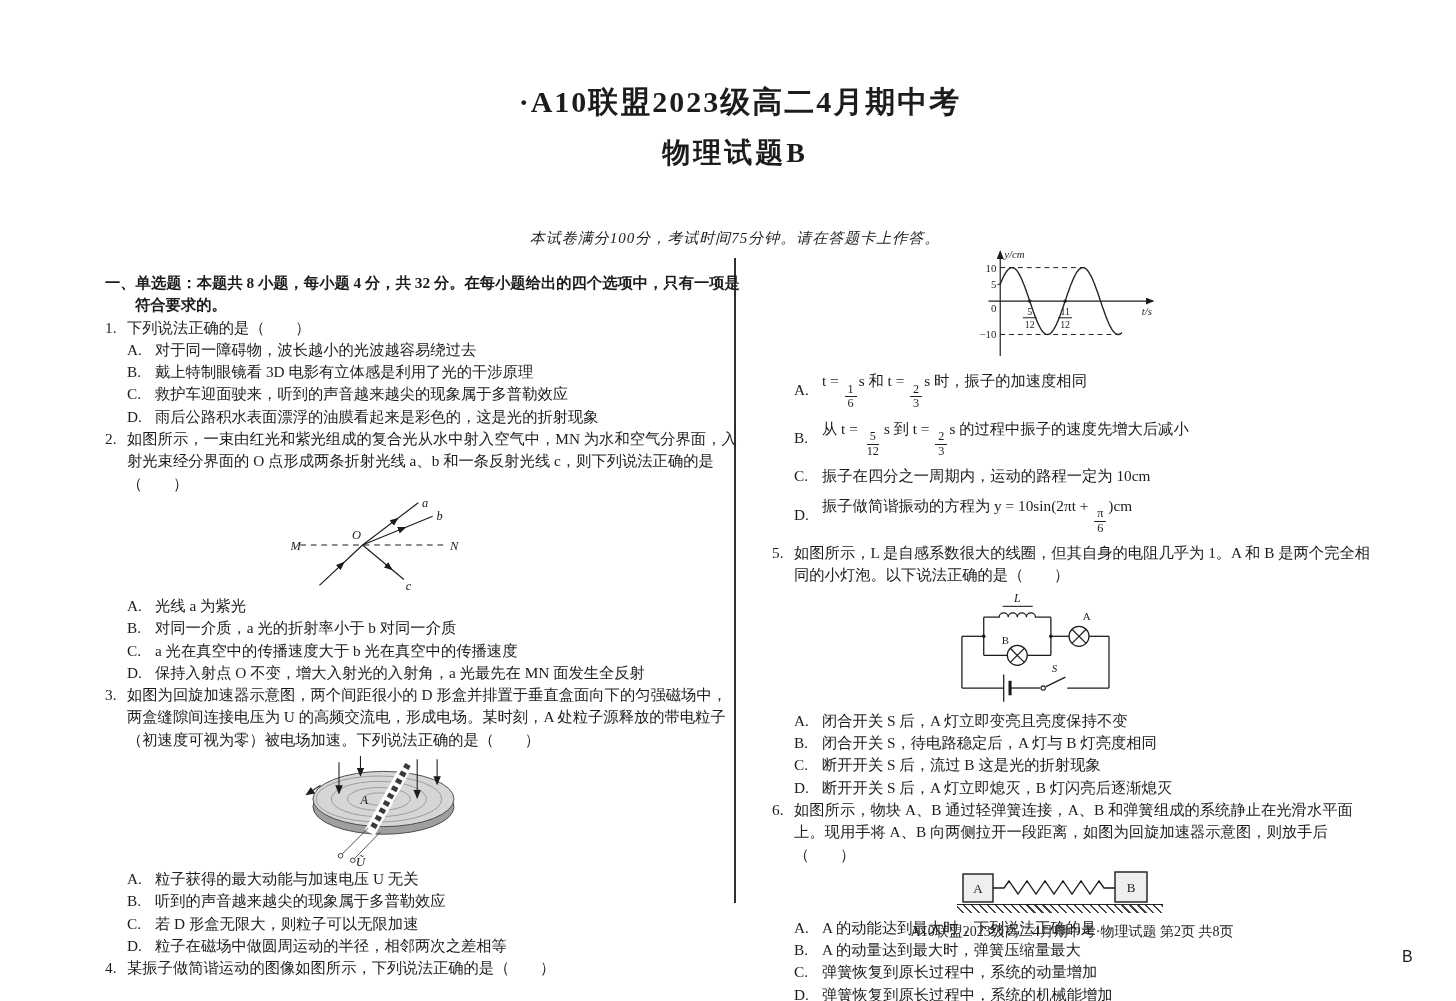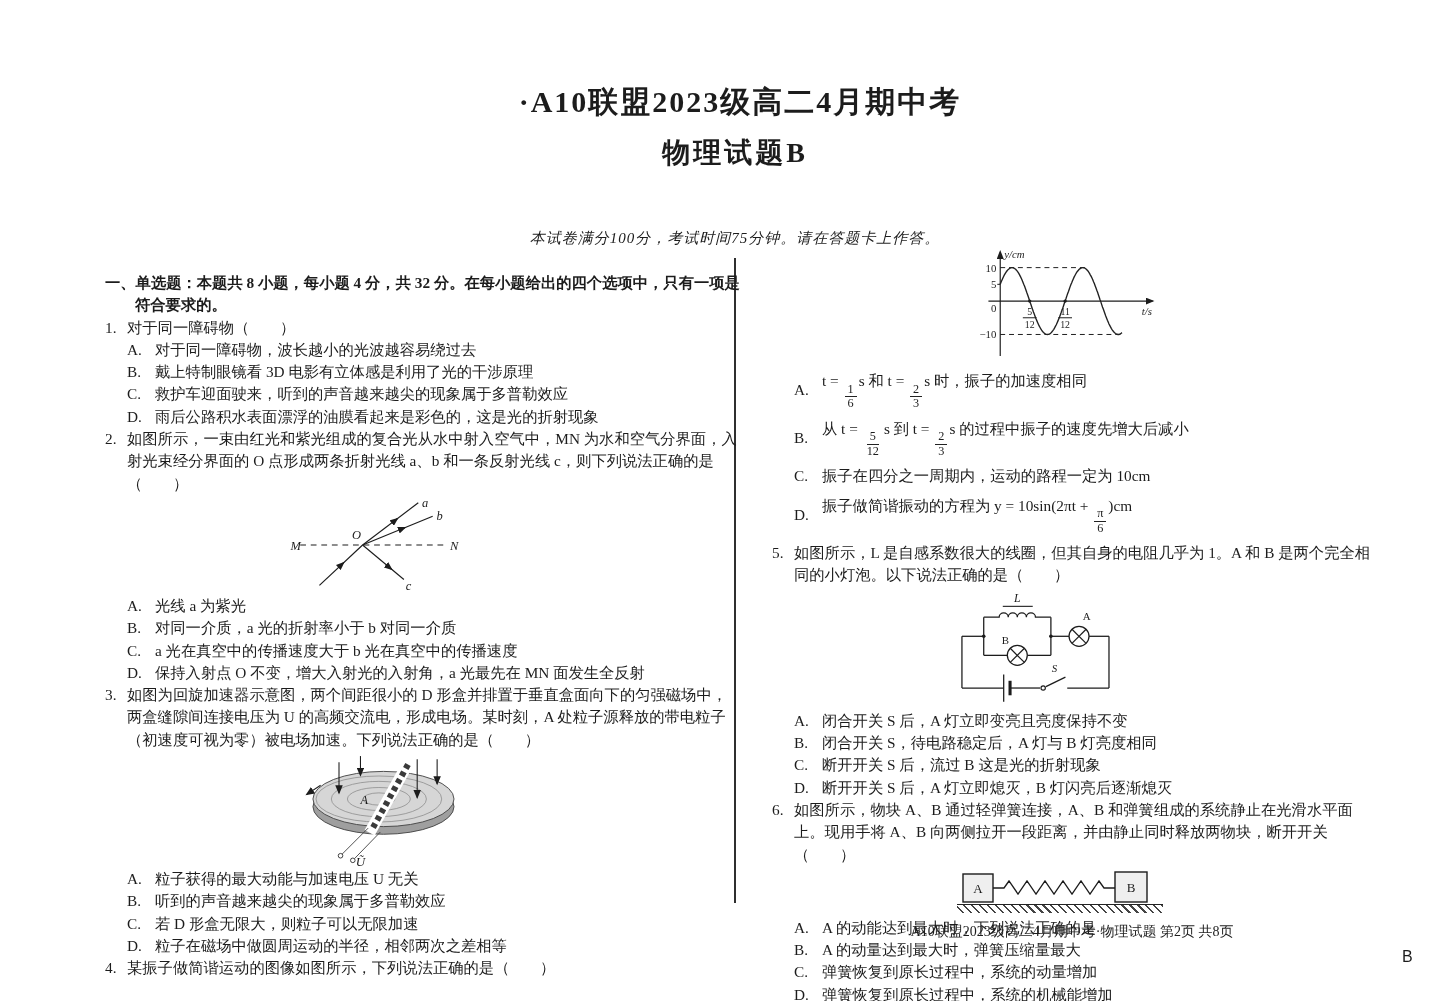--- a/index.html
+++ b/index.html
@@ -55,21 +55,21 @@
   <div class="notice">本试卷满分100分，考试时间75分钟。请在答题卡上作答。</div>
   <div class="divider"></div>
 
   <div class="col col-left">
 
     <div class="sec-head">一、单选题：本题共 8 小题，每小题 4 分，共 32 分。在每小题给出的四个选项中，只有一项是符合要求的。</div>
 
     <div class="q">
       <div class="qrow">
         <span class="qnum">1.</span>
-        <span class="stem">对于同一障碍物（　　）</span>
+        <span class="stem">下列说法正确的是（　　）</span>
       </div>
       <div class="opt">
         <span class="olabel">A.</span>
         <span class="otext">对于同一障碍物，波长越小的光波越容易绕过去</span>
       </div>
       <div class="opt">
         <span class="olabel">B.</span>
         <span class="otext">戴上特制眼镜看 3D 电影有立体感是利用了光的干涉原理</span>
       </div>
       <div class="opt">
@@ -313,21 +313,21 @@
       </div>
       <div class="opt">
         <span class="olabel">D.</span>
         <span class="otext">断开开关 S 后，A 灯立即熄灭，B 灯闪亮后逐渐熄灭</span>
       </div>
     </div>
 
     <div class="q">
       <div class="qrow">
         <span class="qnum">6.</span>
-        <span class="stem">如图所示，物块 A、B 通过轻弹簧连接，A、B 和弹簧组成的系统静止在光滑水平面上。现用手将 A、B 向两侧拉开一段距离，并由静止同时释放两物块，断开开关（　　）</span>
+        <span class="stem">如图所示，物块 A、B 通过轻弹簧连接，A、B 和弹簧组成的系统静止在光滑水平面上。现用手将 A、B 向两侧拉开一段距离，如图为回旋加速器示意图，则放手后（　　）</span>
       </div>
 
       <div class="fig fig-spring">
         <svg width="198" height="34" viewBox="0 0 198 34">
           <rect x="6" y="4" width="30" height="28" fill="#efefef" stroke="#1c1c1c" stroke-width="1.4"></rect>
           <rect x="158" y="2" width="32" height="30" fill="#efefef" stroke="#1c1c1c" stroke-width="1.4"></rect>
           <path d="M36,18 H47 l5,-7 l9,13 l9,-13 l9,13 l9,-13 l9,13 l9,-13 l9,13 l9,-13 l9,13 l9,-13 l5,7 H158" fill="none" stroke="#1c1c1c" stroke-width="1.3"></path>
           <text x="21" y="23" font-size="13" text-anchor="middle">A</text>
           <text x="174" y="22" font-size="13" text-anchor="middle">B</text>
         </svg>

